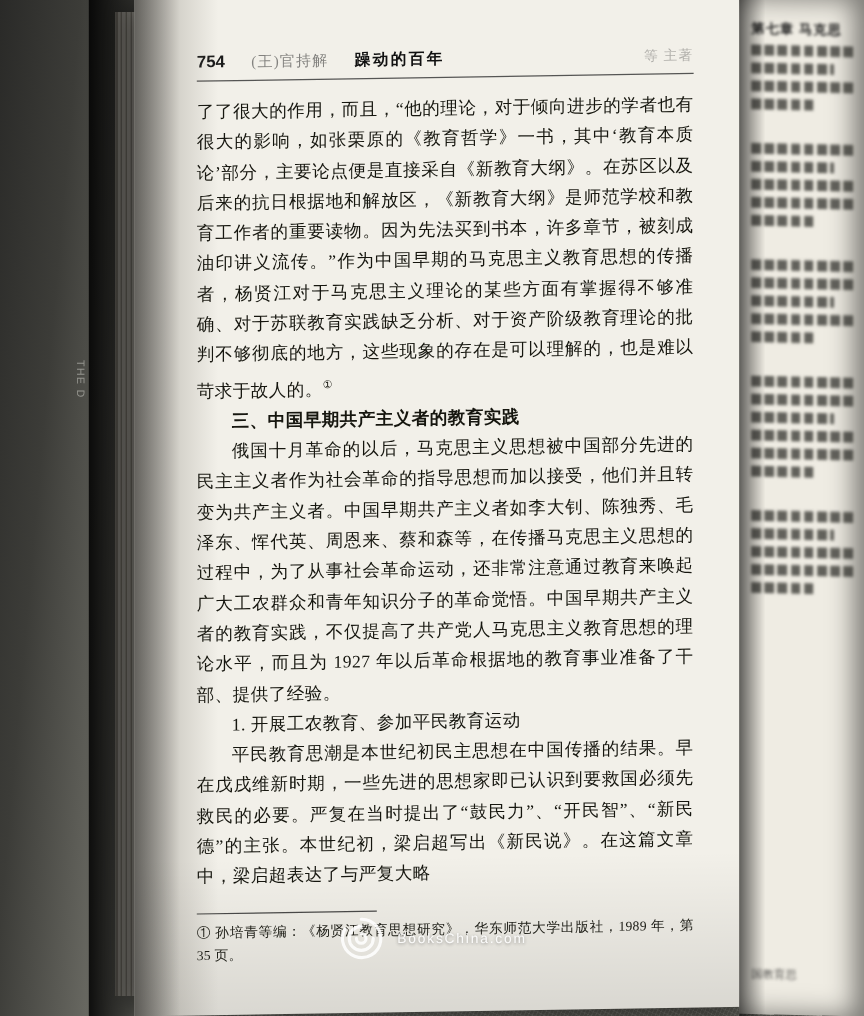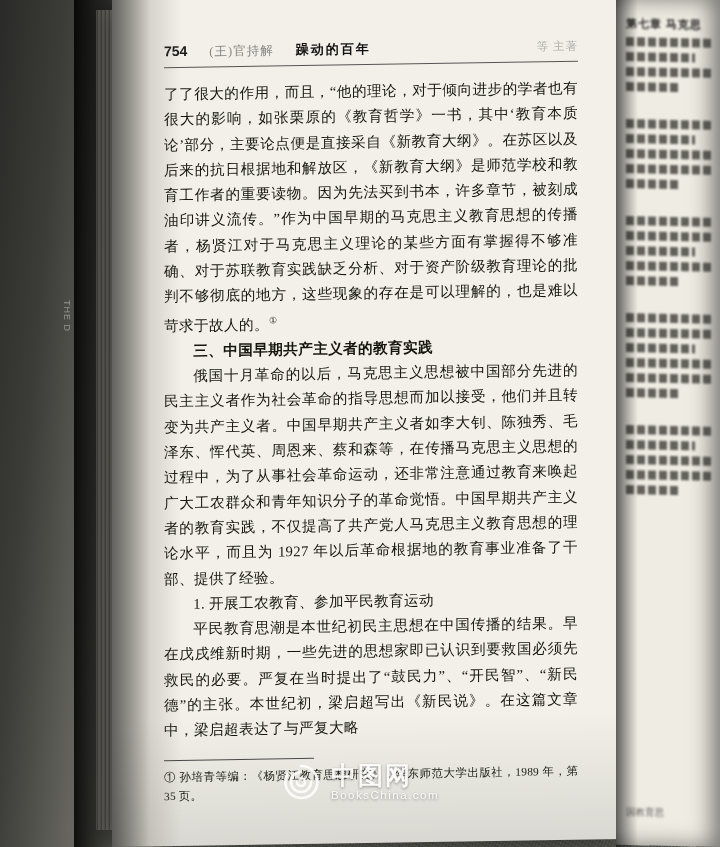--- a/index.html
+++ b/index.html
@@ -348,18 +348,17 @@
     <div class="wm-logo">
       <svg viewBox="0 0 40 40" width="40" height="40" aria-hidden="true">
         <g fill="none" stroke="#ffffff" stroke-width="2.6" stroke-linecap="round">
           <path d="M20 4 A16 16 0 1 1 6.5 12"></path>
           <path d="M20 10 A10 10 0 1 0 30 20"></path>
           <path d="M20 16 A4 4 0 1 1 16 20"></path>
         </g>
       </svg>
     </div>
     <div>
-      <div class="wm-text-main">中图网</div>
       <div class="wm-text-sub">BooksChina.com</div>
     </div>
   </div>
 
 </div>
 
 </body></html>

